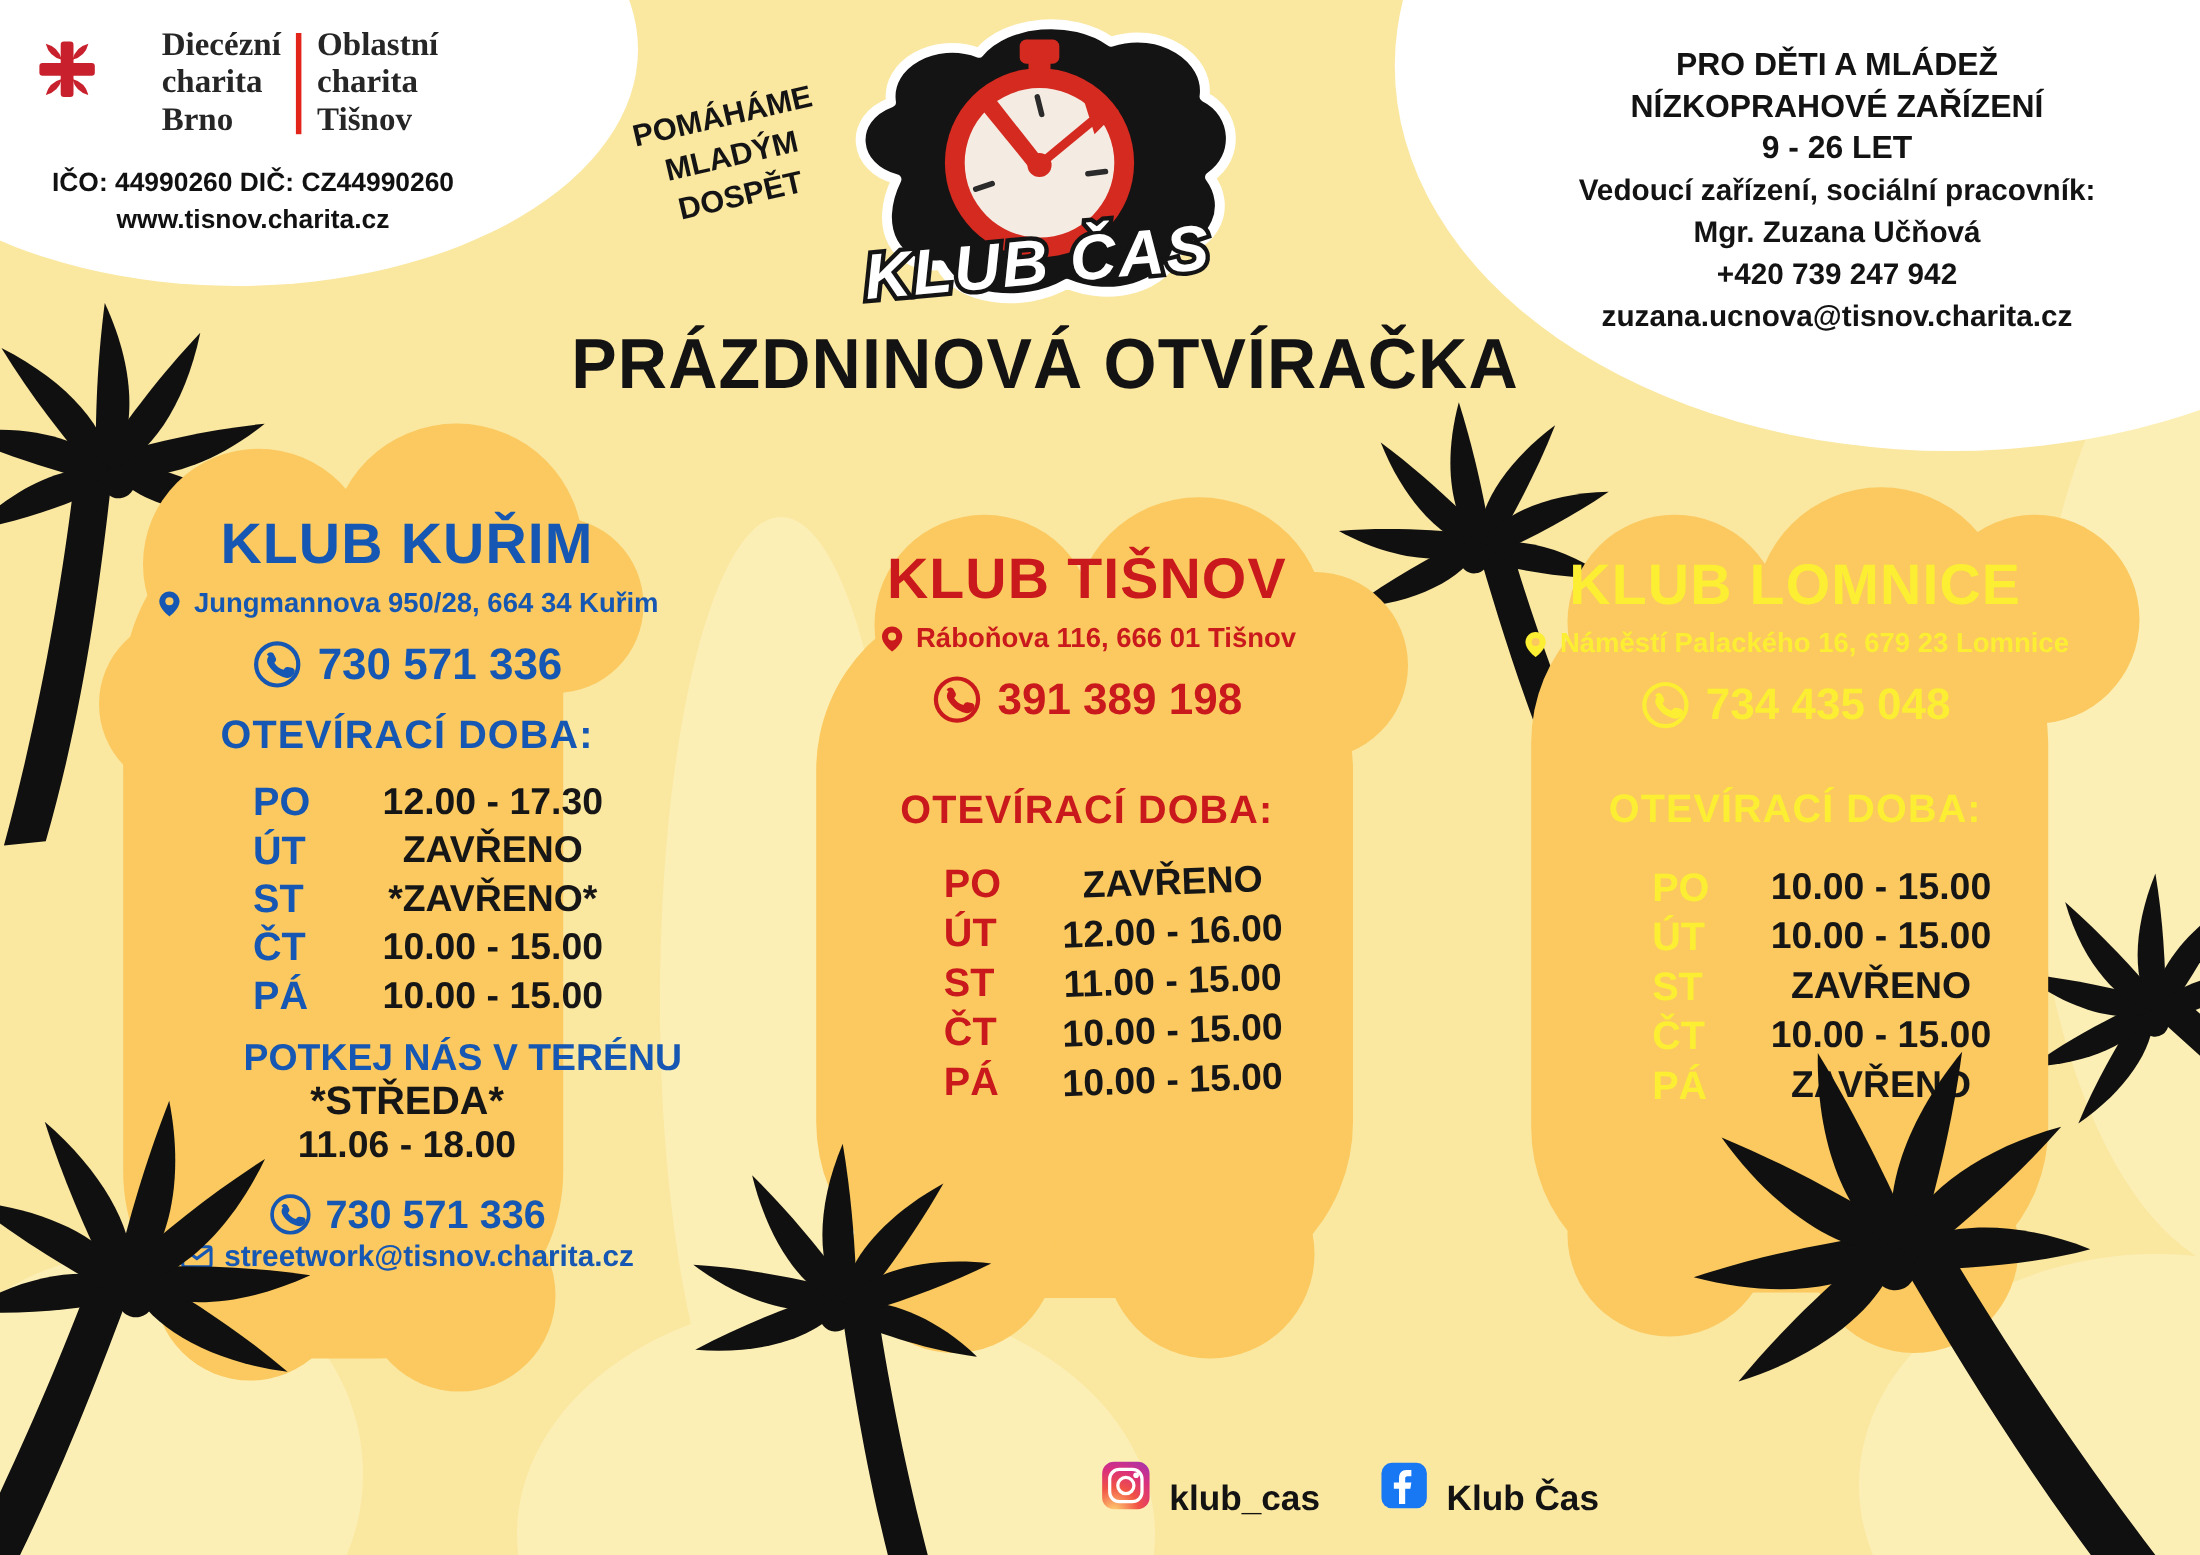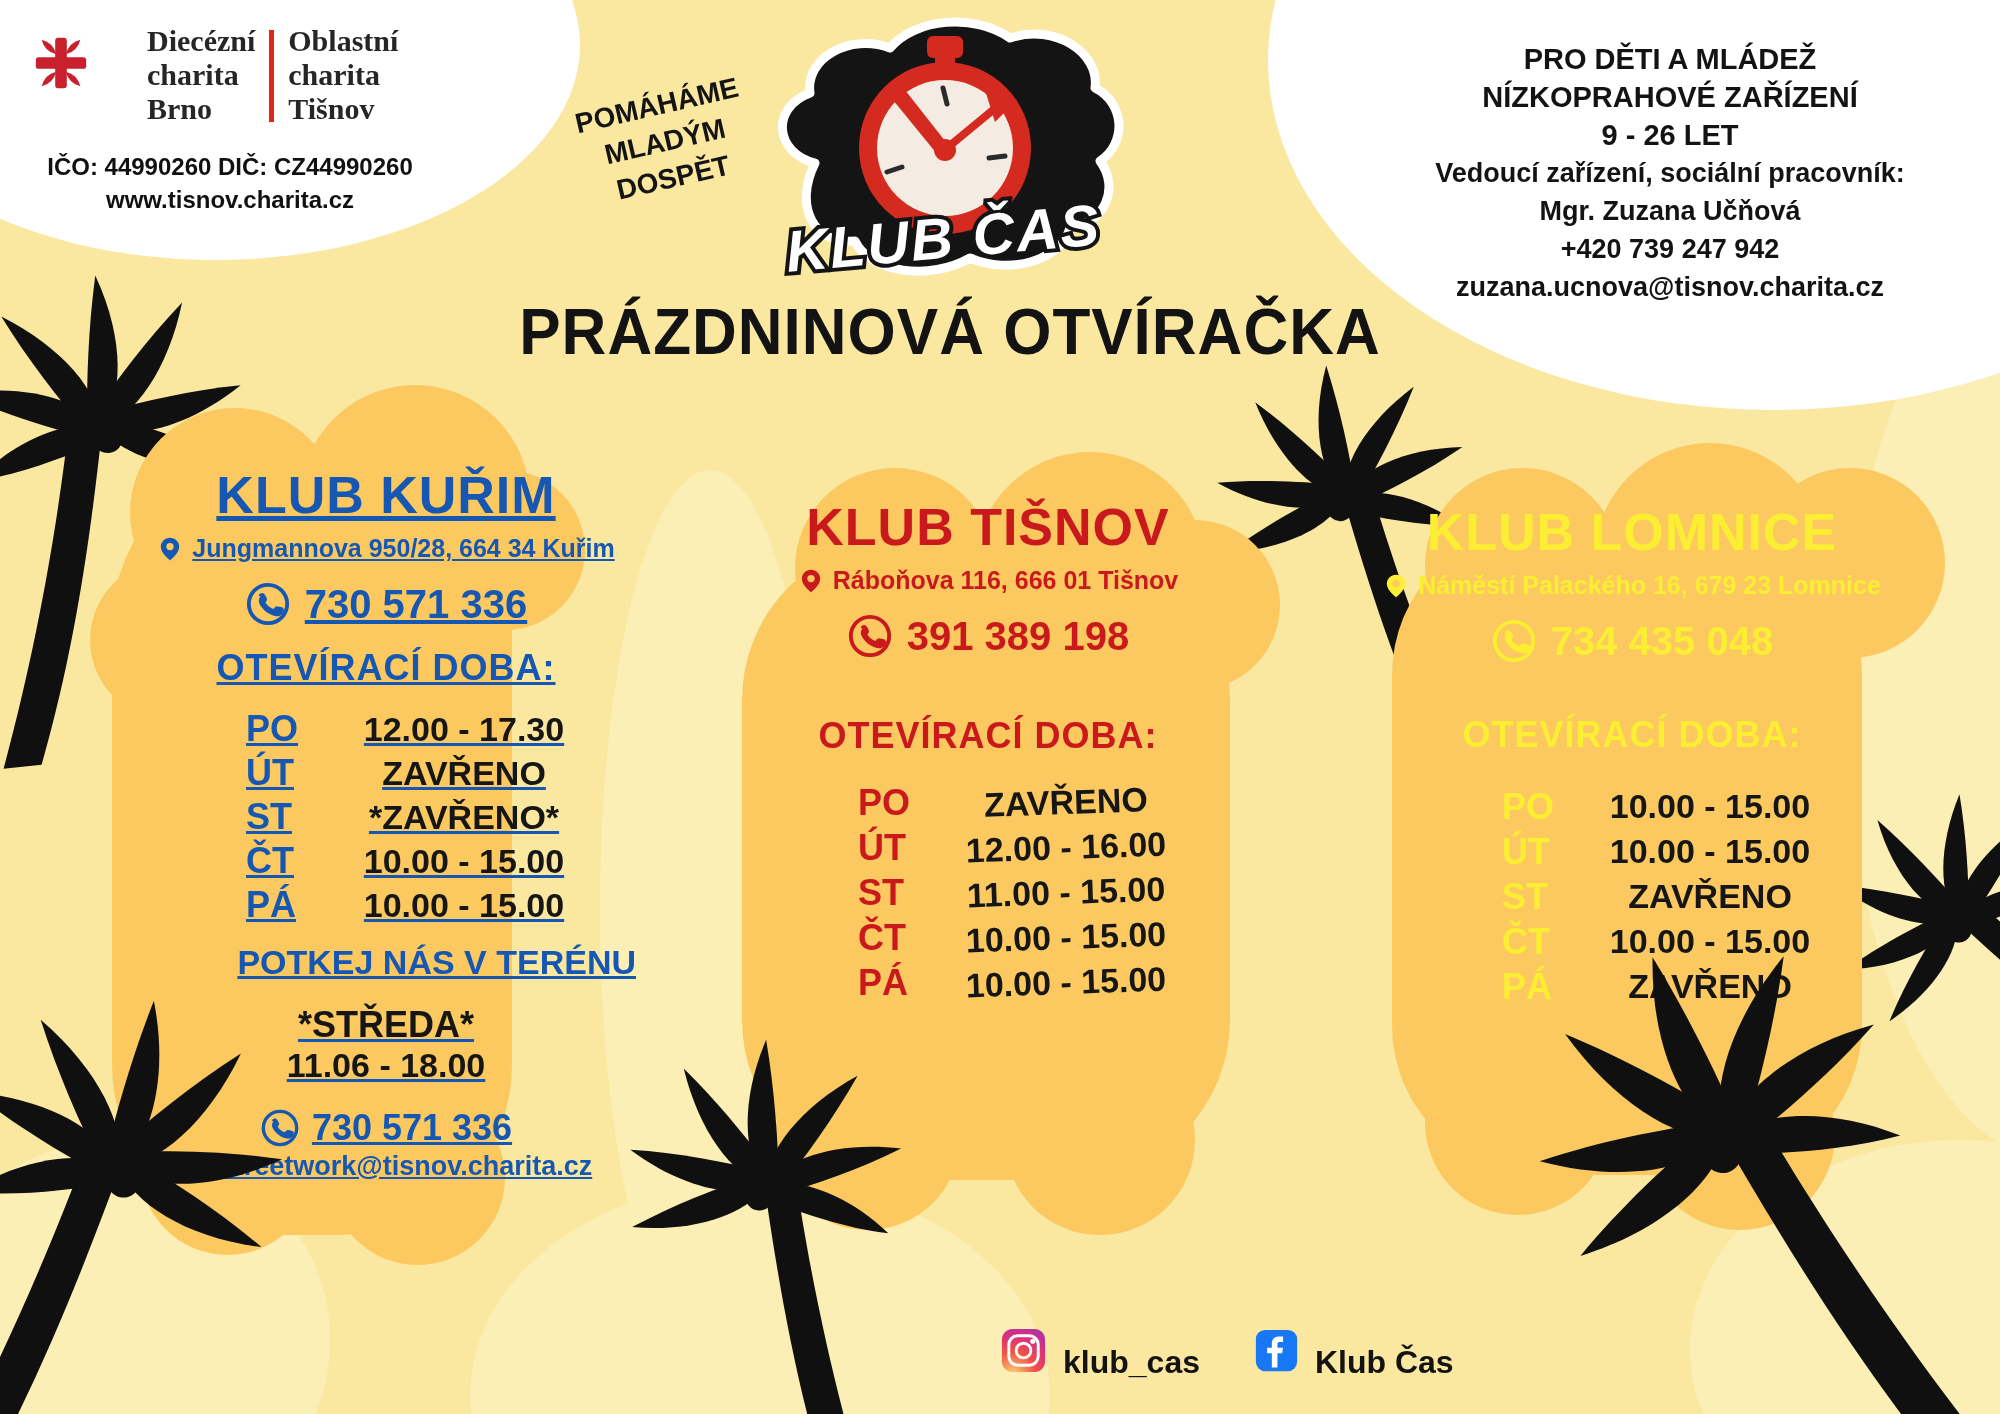--- a/index.html
+++ b/index.html
@@ -65,21 +65,21 @@
     font-size:28px;line-height:37px;transform:rotate(-13deg);color:#141414;}
   .klubcas-logo{position:absolute;left:755px;top:12px;width:380px;height:272px;z-index:2;}
   .info{position:absolute;left:1340px;top:40px;width:660px;z-index:3;text-align:center;color:#131313;}
   .info .l{font-size:27px;line-height:38px;}
   .info .big{font-size:29px;}
   .main-title{position:absolute;left:480px;top:296px;width:940px;z-index:3;text-align:center;
     font-size:62px;letter-spacing:1px;color:#131313;transform:scaleY(1.04);}
 
   
   .col{position:absolute;z-index:3;text-align:center;}
-  .club-kurim{left:136px;top:468px;width:500px;color:#1557B2;text-decoration:underline;}
+  .club-kurim{left:120px;top:468px;width:500px;color:#1557B2;}
   .club-tisnov{left:748px;top:500px;width:480px;color:#C9191C;}
   .club-lomnice{left:1392px;top:505px;width:480px;color:#FBEE33;}
   .club-title{font-size:52px;line-height:54px;letter-spacing:1px;white-space:nowrap;}
   .addr{margin-top:12px;display:flex;justify-content:center;align-items:center;gap:9px;
     font-size:25px;white-space:nowrap;}
   .addr svg{width:26px;height:26px;flex:none;}
   .phone{margin-top:18px;display:flex;justify-content:center;align-items:center;gap:14px;
     font-size:40px;}
   .phone svg{width:46px;height:46px;}
   .hlabel{margin-top:22px;font-size:36px;line-height:38px;letter-spacing:1px;}
@@ -87,21 +87,21 @@
   .club-lomnice .hlabel{margin-top:52px;}
   .hours{margin-top:20px;padding:0 40px 0 110px;}
   .club-tisnov .hours{margin-top:25px;}
   .club-lomnice .hours{margin-top:30px;}
   .hrow{display:flex;align-items:center;height:45px;}
   .club-kurim .hrow{height:44px;}
   .day{width:86px;text-align:left;font-size:36px;}
   .time{flex:1;text-align:center;font-size:34px;color:#161616;}
   .club-tisnov .time{transform:rotate(-2deg);}
   .street-title{margin-top:16px;font-size:34px;line-height:38px;white-space:nowrap;text-align:right;}
-  .street-day{margin-top:24px;font-size:36px;line-height:40px;color:#161616;}
+  .street-day{margin-top:0;font-size:36px;line-height:40px;color:#161616;}
   .street-time{font-size:34px;line-height:40px;color:#161616;}
   .phone2{margin-top:22px;display:flex;justify-content:center;align-items:center;gap:12px;font-size:36px;}
   .phone2 svg{width:40px;height:40px;}
   .email{margin-top:2px;display:flex;justify-content:center;align-items:center;gap:10px;font-size:27px;}
   .email svg{width:30px;height:23px;}
 
   
   .social{position:absolute;left:1000px;top:1320px;z-index:5;display:flex;align-items:center;gap:16px;color:#131313;}
   .social .handle{font-size:32px;margin-top:24px;}
   .ig-icon{width:47px;height:47px;}

